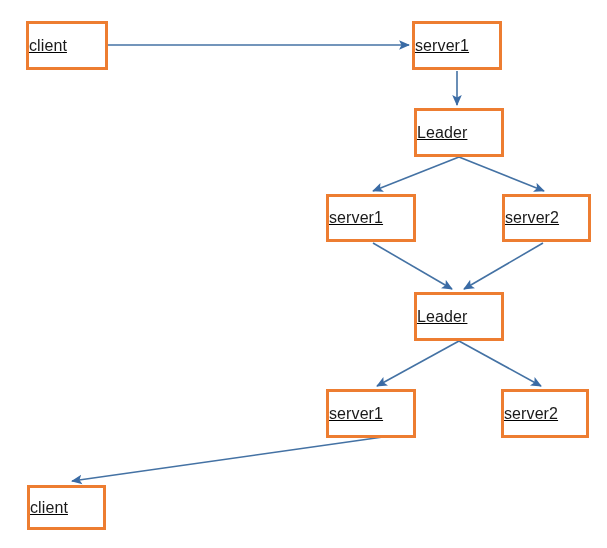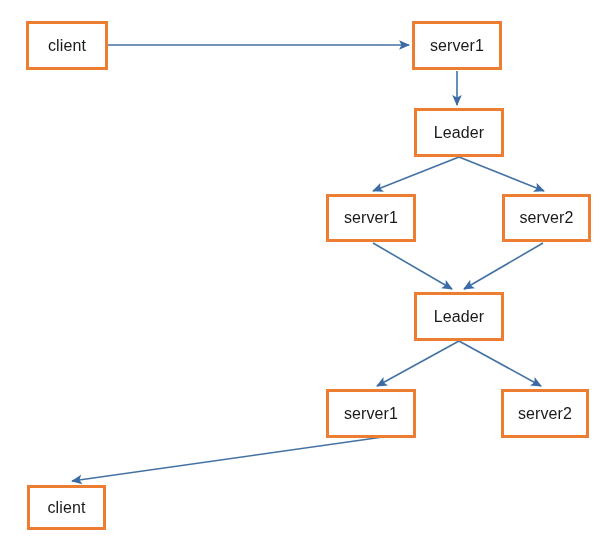--- a/index.html
+++ b/index.html
@@ -26,22 +26,23 @@
     height: 548px;
     pointer-events: none;
   }
   .node-box {
     position: absolute;
     box-sizing: border-box;
     background: #ffffff;
     border: 3px solid #f9a8d4;
     display: flex;
     align-items: center;
-    justify-content: center;
+    justify-content: flex-start;
     z-index: 2;
+    text-decoration: underline;
   }
   .node-label {
     font-family: "Liberation Sans", sans-serif;
     font-size: 16px;
     line-height: 1;
     color: #1a1a1a;
     letter-spacing: 0.1px;
     white-space: nowrap;
     text-align: center;
   }

